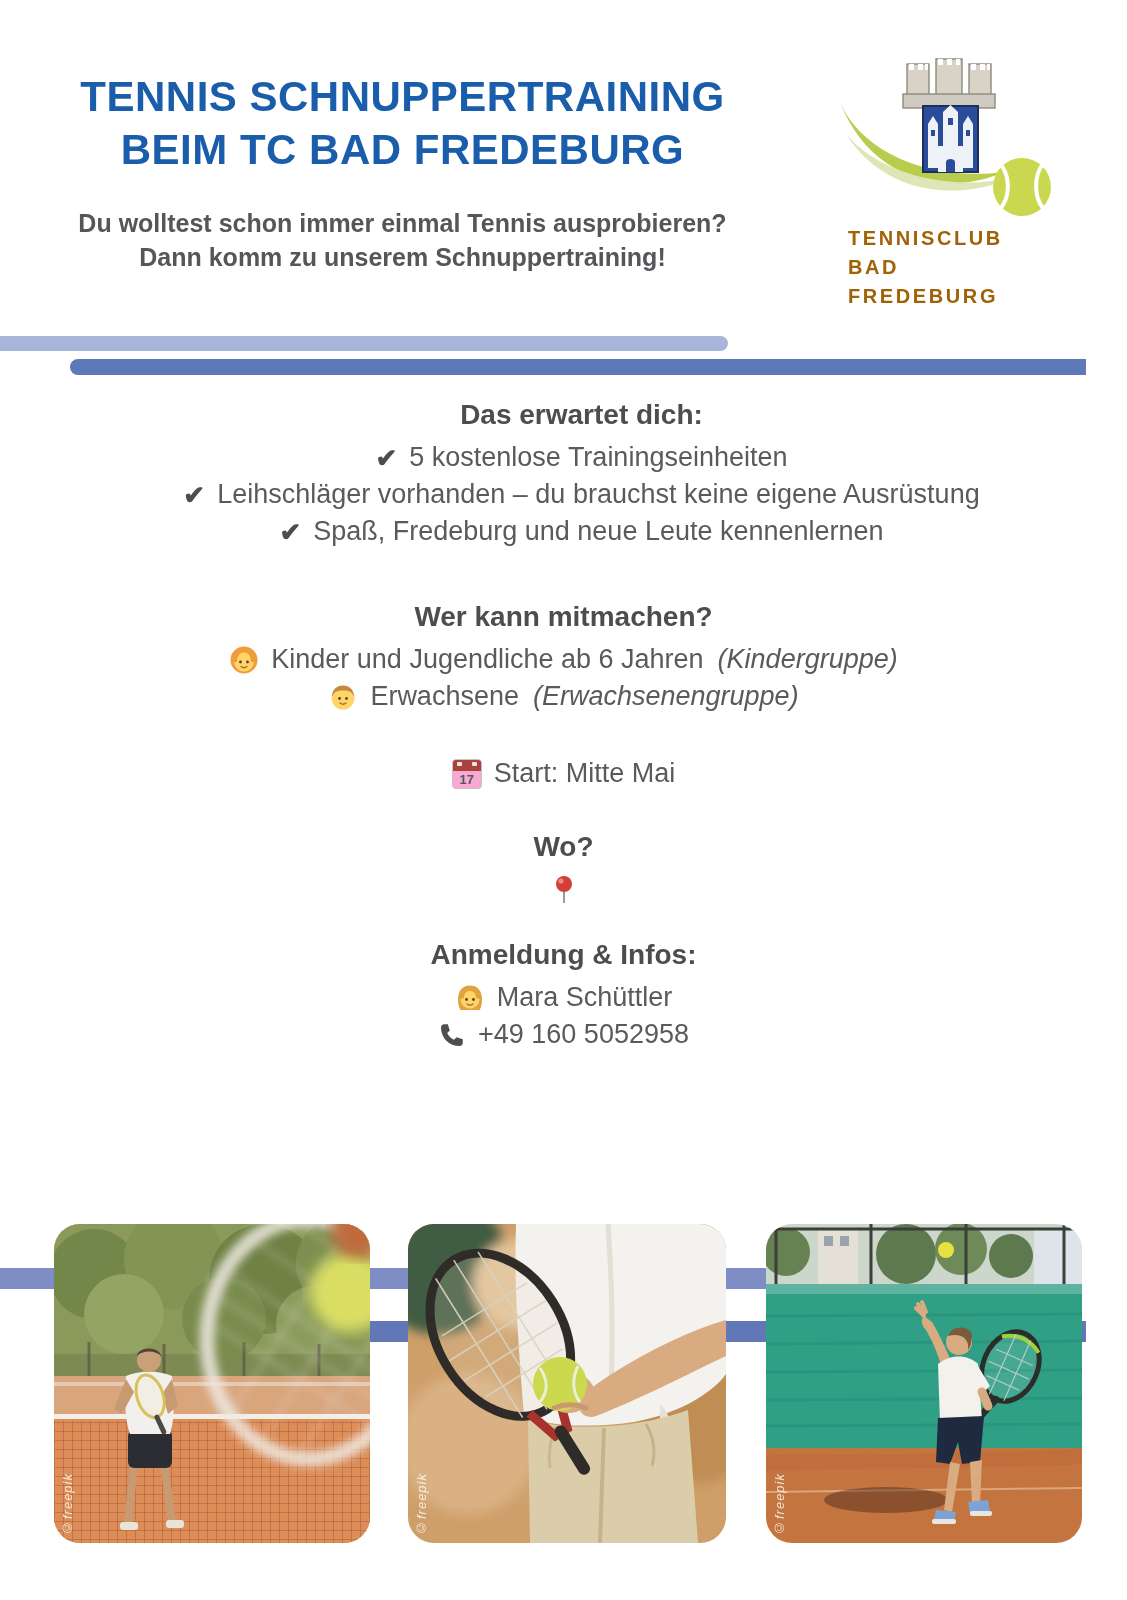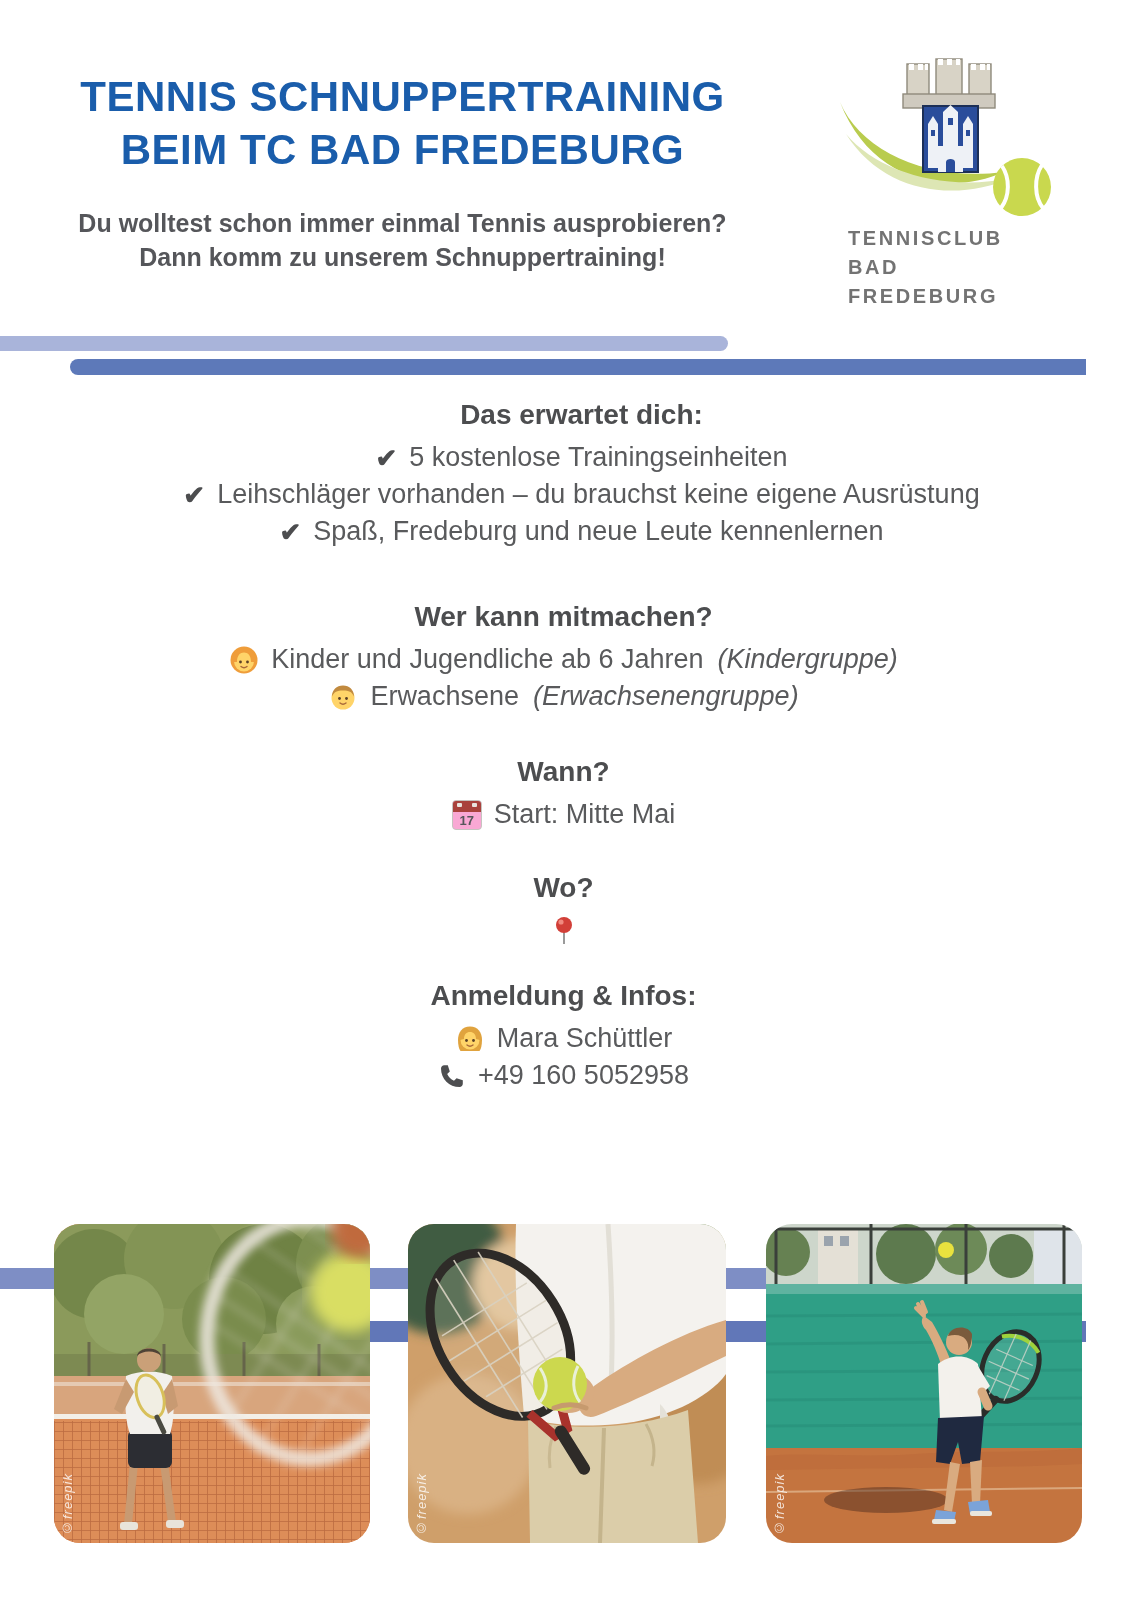--- a/index.html
+++ b/index.html
@@ -5,21 +5,21 @@
   html,body { margin:0; padding:0; background:#ffffff; }
   .page {
     position:relative; width:1086px; height:1600px; background:#ffffff;
     font-family:"Liberation Sans", sans-serif; overflow:hidden;
   }
   
   .title-block { position:absolute; top:70px; left:55px; width:695px; text-align:center; }
   .main-title { margin:0; font-size:42px; line-height:53px; font-weight:bold; color:#1a5dab; letter-spacing:0.5px; }
   .subtitle { margin:30px 0 0; font-size:25px; line-height:34px; font-weight:bold; color:#55565a; }
   .logo { position:absolute; left:826px; top:50px; width:228px; text-align:left; }
-  .logo-text { margin:2px 0 0 22px; color:#737373; font-weight:bold; font-size:20px; line-height:29px; letter-spacing:2.6px; }
+  .logo-text { margin:2px 0 0 22px; color:#a16207; font-weight:bold; font-size:20px; line-height:29px; letter-spacing:2.6px; }
   
   .bar { position:absolute; z-index:1; }
   .bar-top-light { top:336px; left:0; width:728px; height:15px; background:#a9b4da; border-radius:0 8px 8px 0; }
   .bar-top-dark  { top:359px; left:70px; width:1057px; height:16px; background:#5d79b9; border-radius:8px 0 0 8px; }
   .bar-bottom-light { top:1268px; left:0; width:1005px; height:21px; background:#7e8ec5; border-radius:0 10px 10px 0; }
   .bar-bottom-dark  { top:1321px; left:150px; width:977px; height:21px; background:#6177b8; border-radius:10px 0 0 10px; }
   
   .content { position:absolute; top:398px; left:0; width:1127px; text-align:center; color:#595a5c; z-index:2; }
   .sec-heading { margin:0 0 7px; font-size:28px; line-height:34px; font-weight:bold; color:#4c4d4f; }
   .line-row { display:flex; justify-content:center; align-items:center; gap:12px; height:37px; font-size:27px; }
@@ -157,21 +157,20 @@
           <circle cx="11.5" cy="16.5" r="1.4" fill="#5b4026"></circle>
           <circle cx="18.5" cy="16.5" r="1.4" fill="#5b4026"></circle>
           <path d="M12,21 Q15,23.5 18,21" fill="none" stroke="#a9683a" stroke-width="1.4" stroke-linecap="round"></path>
         </svg>
         <span>Erwachsene</span>
         <span class="note who-gap">(Erwachsenengruppe)</span>
       </div>
     </section>
 
     <section class="sec sec-when">
-      <h2 class="sec-heading">Wann?</h2>
       <div class="line-row">
         <span class="icn calendar-icon">
           <span class="cal-top">
               <span class="cal-mark m1"></span>
               <span class="cal-mark m2"></span>
             </span>
           <span class="cal-day">17</span>
         </span>
         <span>Start: Mitte Mai</span>
       </div>

